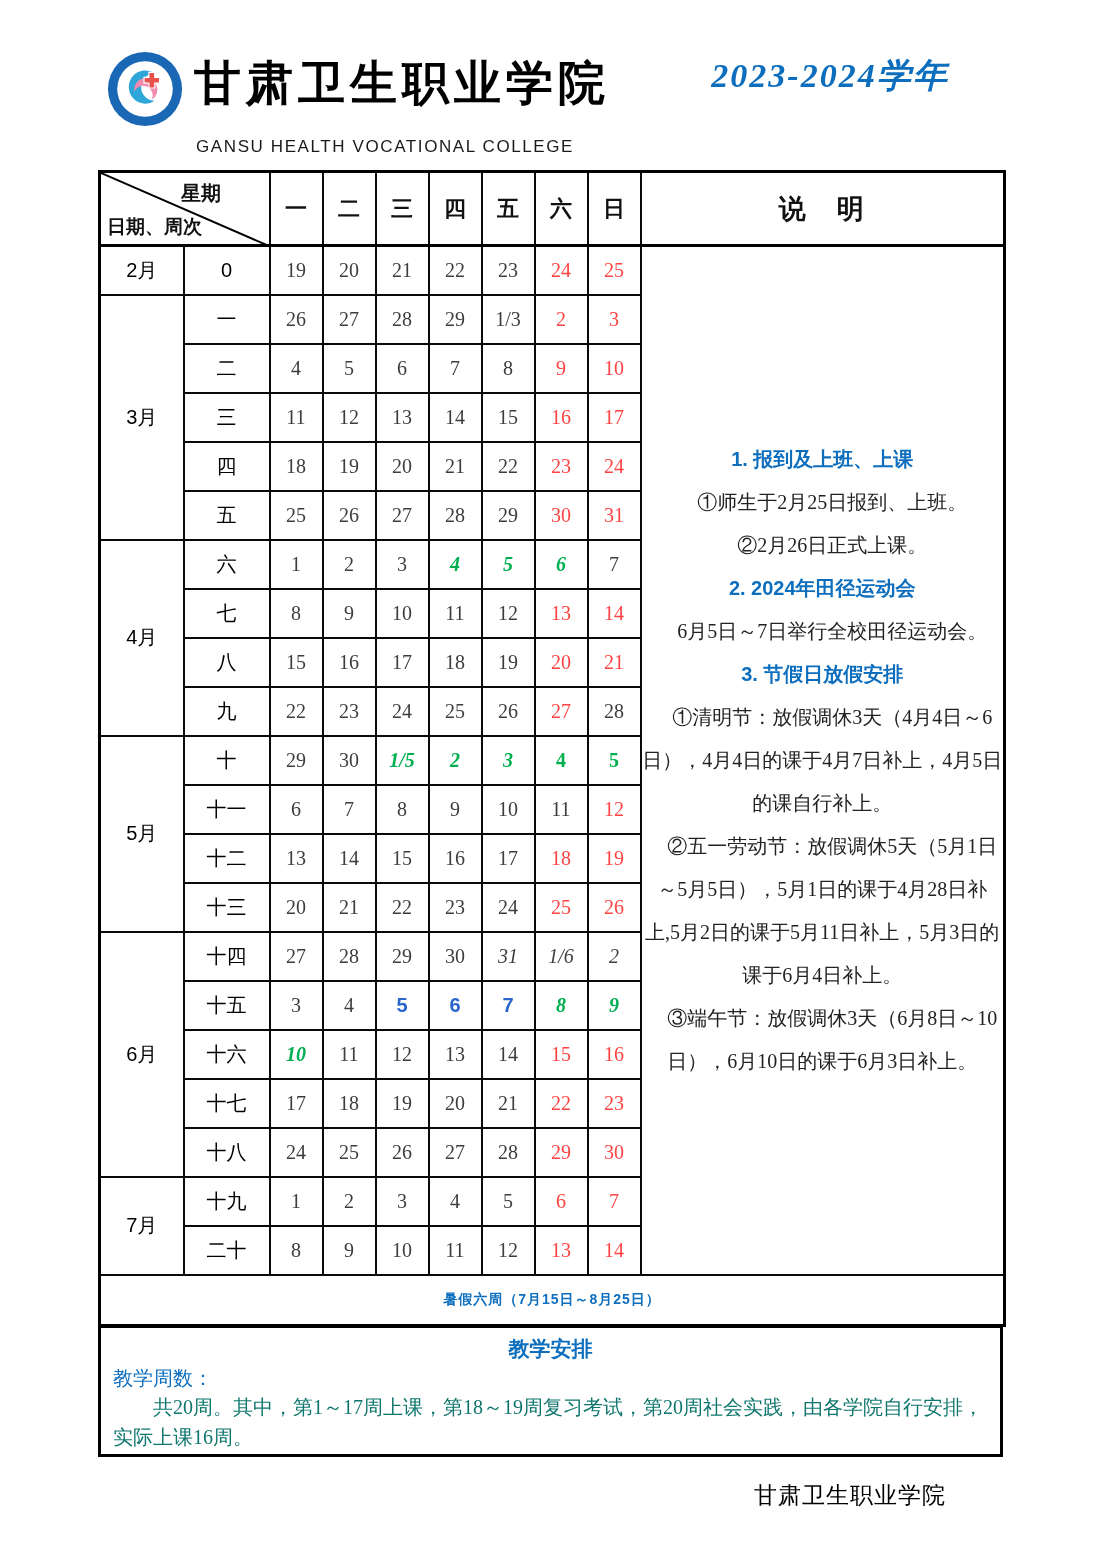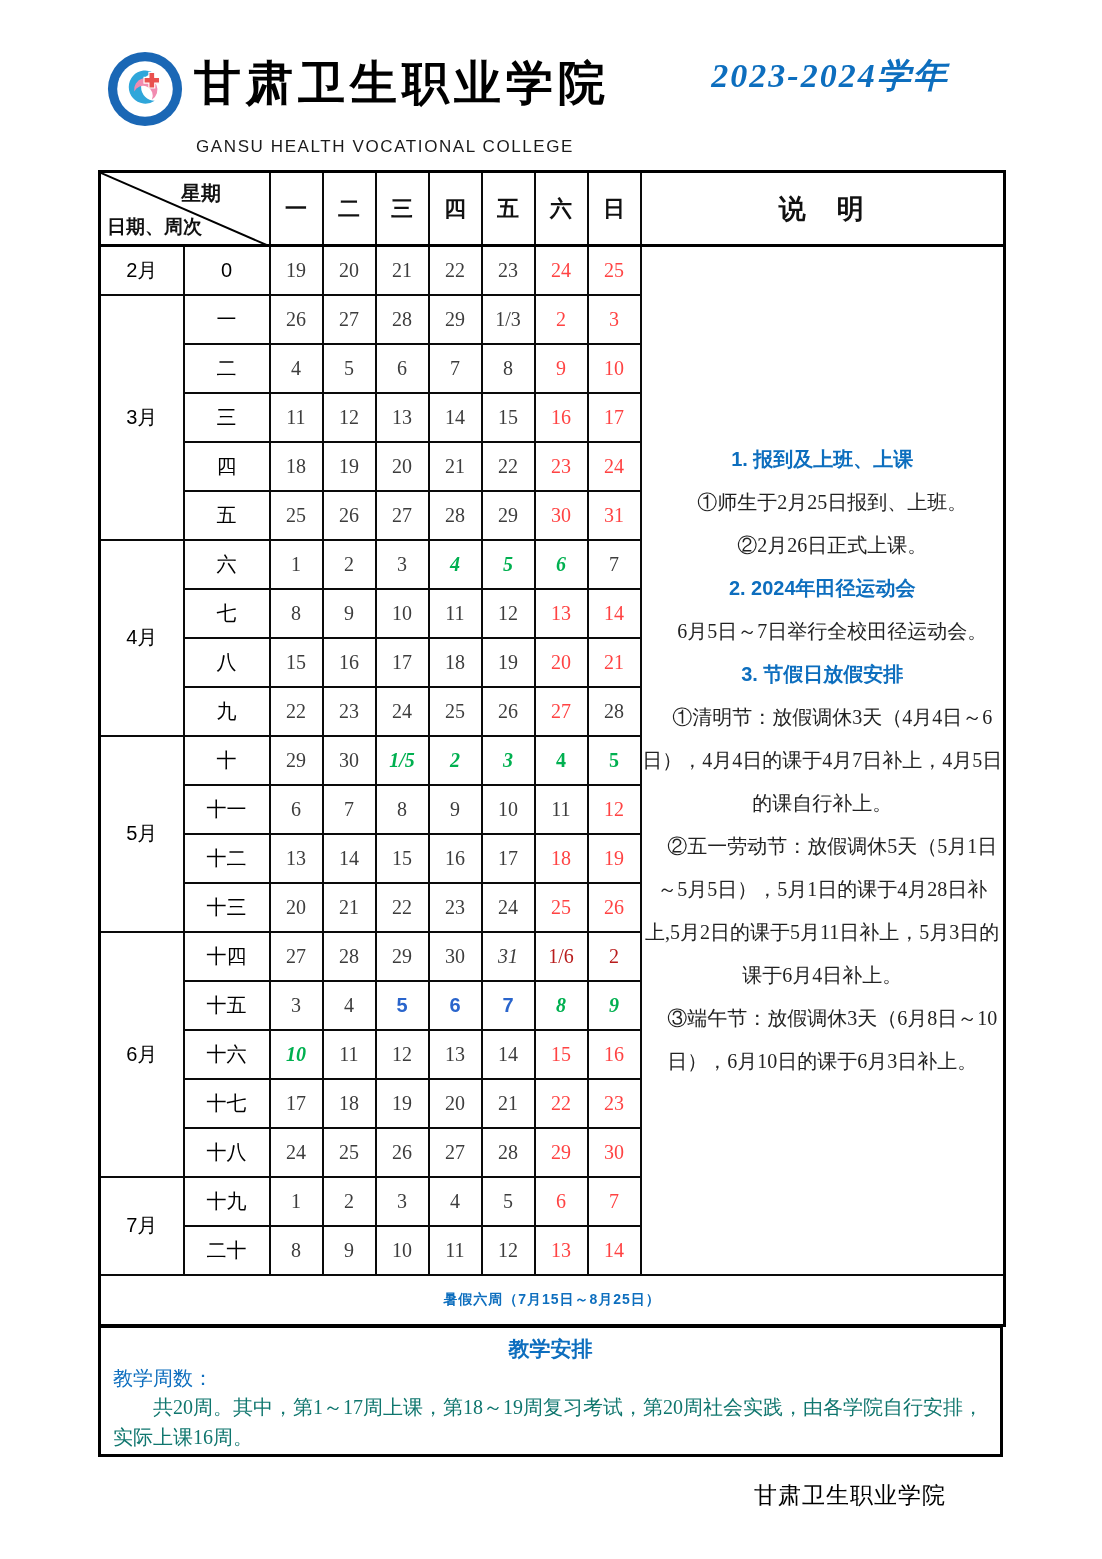--- a/index.html
+++ b/index.html
@@ -26,21 +26,21 @@
   tr.weekrow{height:49px;}
   .dayhead{font-size:22px;}
   .noteshead{font-size:27px;letter-spacing:2px;}
   .corner{position:relative;}
   .corner svg{position:absolute;left:0;top:0;}
   .corner-top{position:absolute;top:7px;left:80px;font-size:20px;font-weight:bold;}
   .corner-bottom{position:absolute;bottom:4px;left:6px;font-size:19px;font-weight:bold;}
   .monthcell,.weekcell{font-size:20px;color:#000;}
   .daycell{font-family:"Liberation Serif",serif;font-size:20px;color:#3d3d3d;}
   .c-r{color:#ff4343;}
-  .c-ri{color:#b91c1c;}
+  .c-ri{color:#404040;font-style:italic;}
   .c-ki{font-style:italic;}
   .c-g{color:#00b050;font-weight:bold;}
   .c-gi{color:#00b050;font-weight:bold;font-style:italic;}
   .c-b{color:#2a65cc;font-weight:bold;font-family:"Liberation Sans",sans-serif;}
   td.summer{height:48px;color:#0d6ebe;font-weight:bold;font-size:14px;letter-spacing:1px;}
 
   
   td.notes-cell{vertical-align:top;text-align:left;padding:14px 8px 0 8px;margin-left:39px;}
   .note-h{margin:0;color:#0d6ebe;font-weight:bold;font-size:20px;line-height:43px;}
   .note-p{margin:0;font-family:"Liberation Serif",serif;font-size:20px;color:#222;

